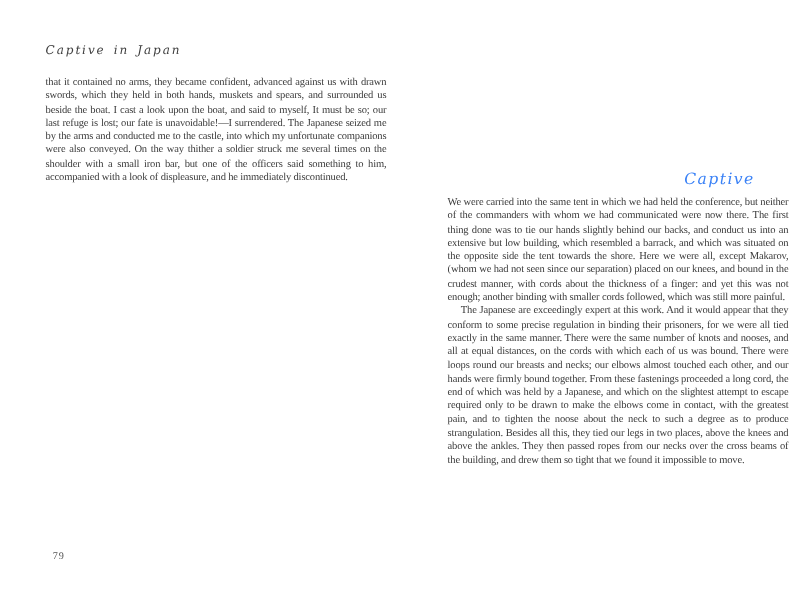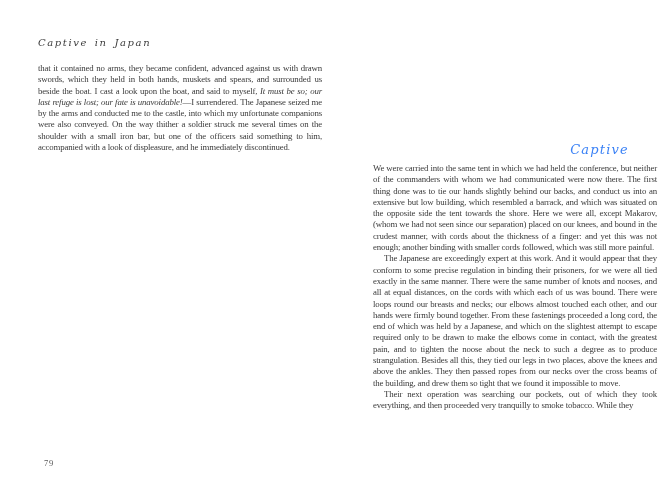--- a/index.html
+++ b/index.html
@@ -53,21 +53,20 @@
   }
   .left-body {
     left: 38px;
     top: 63px;
   }
   .right-body {
     left: 40px;   
     top: 163px;
   }
   .italic-seg {
-    font-style: italic;
   }
 
   .chapter-heading {
     position: absolute;
     left: 40px;   
     top: 140px;
     width: 256px; 
     text-align: right;
     font-family: "DejaVu Serif", serif;
     font-style: italic;
@@ -107,18 +106,17 @@
 
     <div class="folio folio-left">79</div>
   </div>
 
   <div class="page page-right">
     <div class="chapter-heading">Captive</div>
 
     <div class="body-text right-body">
       <p>We were carried into the same tent in which we had held the conference, but neither of the commanders with whom we had communicated were now there. The first thing done was to tie our hands slightly behind our backs, and conduct us into an extensive but low building, which resembled a barrack, and which was situated on the opposite side the tent towards the shore. Here we were all, except Makarov, (whom we had not seen since our separation) placed on our knees, and bound in the crudest manner, with cords about the thickness of a finger: and yet this was not enough; another binding with smaller cords followed, which was still more painful.</p>
       <p class="indented">The Japanese are exceedingly expert at this work. And it would appear that they conform to some precise regulation in binding their prisoners, for we were all tied exactly in the same manner. There were the same number of knots and nooses, and all at equal distances, on the cords with which each of us was bound. There were loops round our breasts and necks; our elbows almost touched each other, and our hands were firmly bound together. From these fastenings proceeded a long cord, the end of which was held by a Japanese, and which on the slightest attempt to escape required only to be drawn to make the elbows come in contact, with the greatest pain, and to tighten the noose about the neck to such a degree as to produce strangulation. Besides all this, they tied our legs in two places, above the knees and above the ankles. They then passed ropes from our necks over the cross beams of the building, and drew them so tight that we found it impossible to move.</p>
-      <p class="indented">Their next operation was searching our pockets, out of which they took everything, and then proceeded very tranquilly to smoke tobacco. While they</p>
     </div>
 
   </div>
 
 </div>
 
 </body></html>

